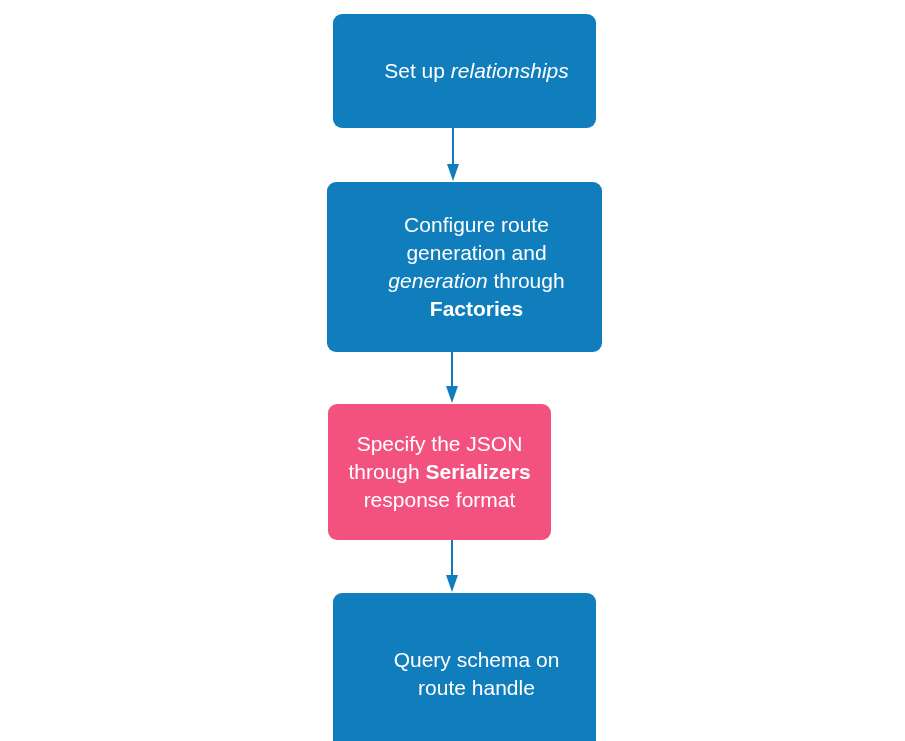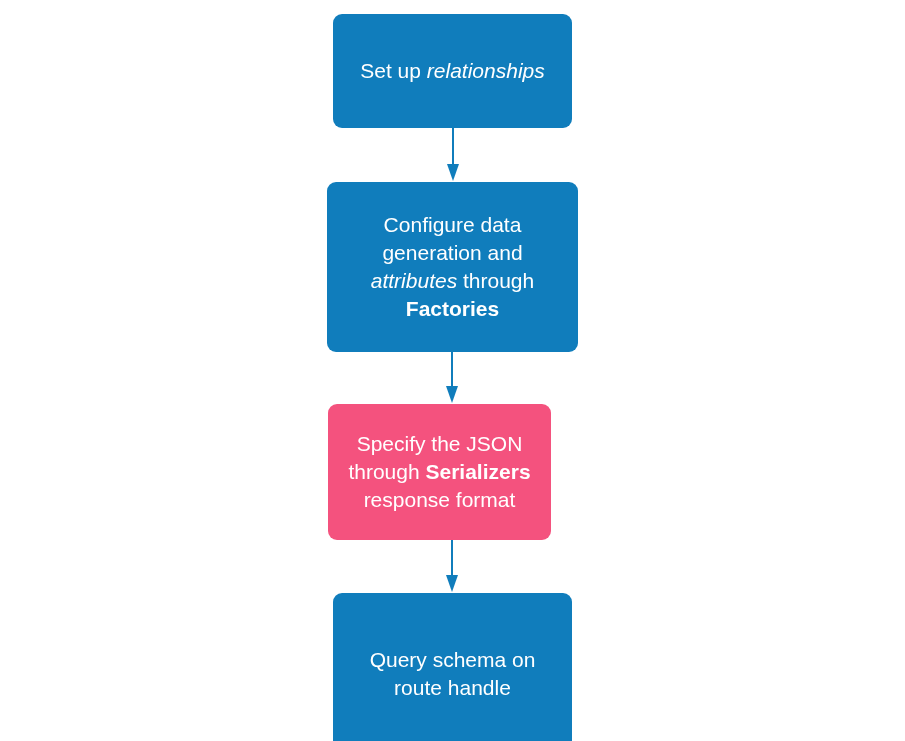--- a/index.html
+++ b/index.html
@@ -21,21 +21,21 @@
     display: flex;
     flex-direction: column;
     align-items: center;
     justify-content: center;
     text-align: center;
     color: var(--text, #ffffff);
     font-size: 21px;
     line-height: 28px;
     font-weight: 400;
   }
-  .box.blue { background: var(--box-blue, #107DBC); }
+  .box.blue { background: var(--box-blue, #107DBC); padding-left: 24px; }
   .box.pink { background: var(--box-pink, #F4527E); }
   .box .line { white-space: pre; }
   .box em { font-style: italic; }
   .box strong { font-weight: 700; }
 
   .box1 { left: 333px; top: 14px;  width: 239px; height: 114px; }
   .box2 { left: 327px; top: 182px; width: 251px; height: 170px; }
   .box3 { left: 328px; top: 404px; width: 223px; height: 136px; }
   .box4 { left: 333px; top: 593px; width: 239px; height: 161px; }
 
@@ -63,23 +63,23 @@
   <div class="box blue box1">
     <div class="line"><span>Set up </span><em>relationships</em></div>
   </div>
 
   <svg class="connector arrow1" viewBox="0 0 20 53" width="20" height="53">
     <line x1="10" y1="0" x2="10" y2="37"></line>
     <polygon points="4,36 16,36 10,53"></polygon>
   </svg>
 
   <div class="box blue box2">
-    <div class="line"><span>Configure data</span></div>
+    <div class="line"><span>Configure route</span></div>
     <div class="line"><span>generation and</span></div>
-    <div class="line"><em>attributes</em><span> through</span></div>
+    <div class="line"><em>generation</em><span> through</span></div>
     <div class="line"><strong>Factories</strong></div>
   </div>
 
   <svg class="connector arrow2" viewBox="0 0 20 51" width="20" height="51">
     <line x1="10" y1="0" x2="10" y2="35"></line>
     <polygon points="4,34 16,34 10,51"></polygon>
   </svg>
 
   <div class="box pink box3">
     <div class="line"><span>Specify the JSON</span></div>

